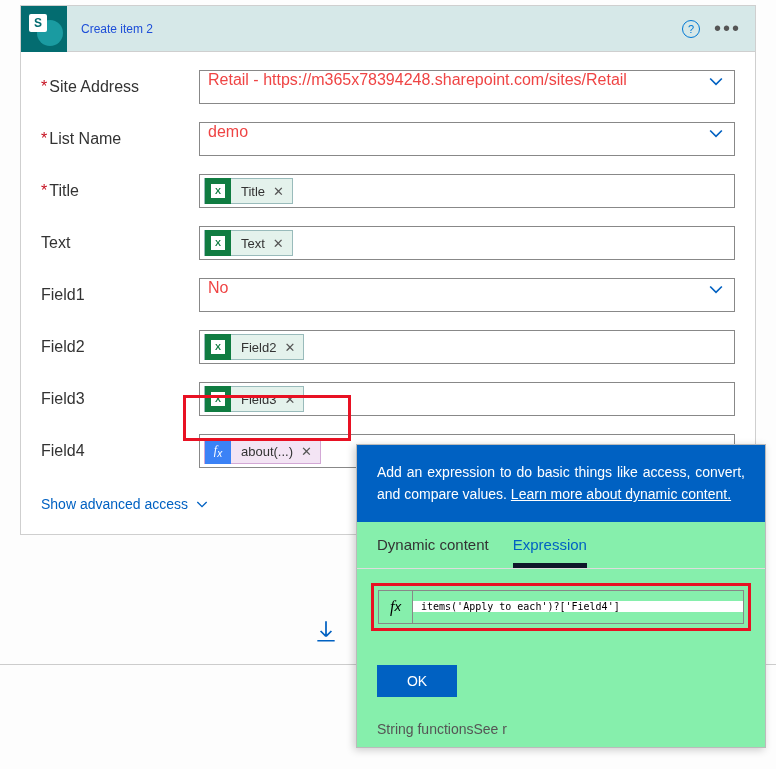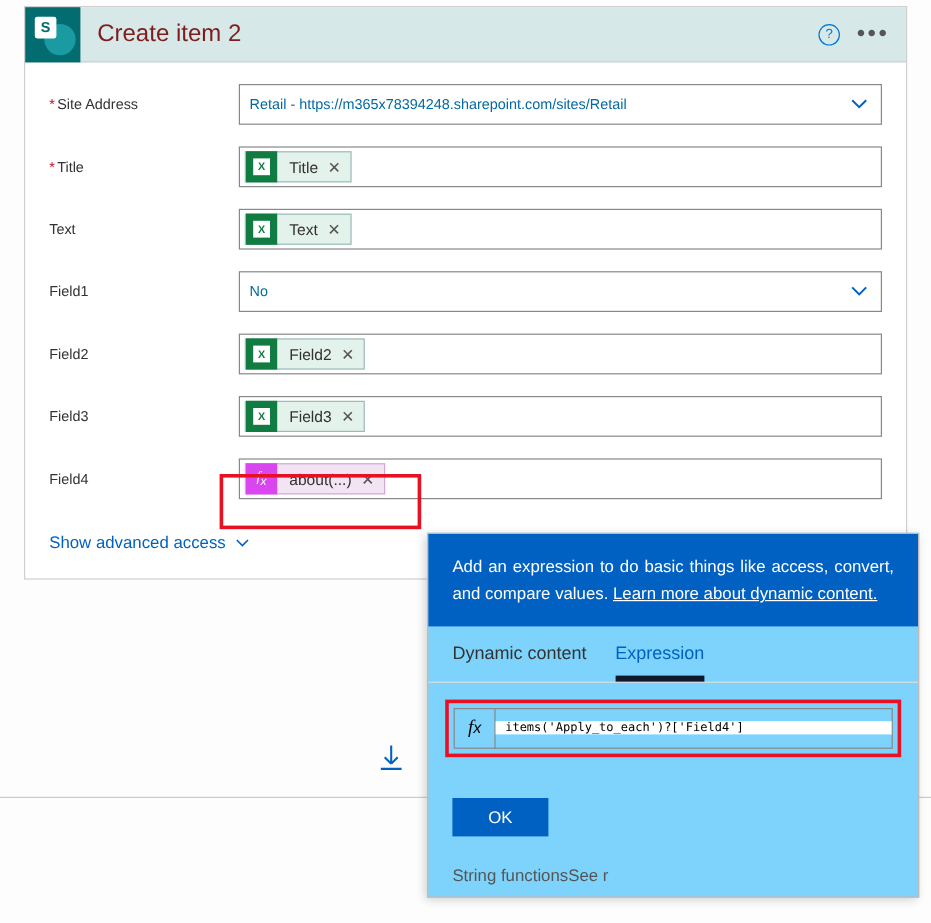--- a/index.html
+++ b/index.html
@@ -3,55 +3,55 @@
 <meta charset="utf-8">
 <style>
   * { box-sizing: border-box; font-family: "Segoe UI", Arial, sans-serif; }
   body { margin: 0; background: #fdfdfd; width: 776px; height: 769px; overflow: hidden; position: relative; }
 
   .card { position: absolute; left: 20px; top: 5px; width: 736px; border: 1px solid #cfcfcf; background: #fff; }
   .card-header { display: flex; align-items: center; height: 46px; background: #d6e8e8; border-bottom: 1px solid #cfcfcf; }
   .app-block { width: 46px; height: 46px; background: #036c70; display: flex; align-items: center; justify-content: center; color: #fff; font-weight: 600; font-size: 18px; position: relative; }
   .app-block .s-badge { position: absolute; left: 8px; top: 8px; width: 18px; height: 18px; background: #fff; color: #036c70; font-size: 12px; font-weight: 700; display:flex; align-items:center; justify-content:center; border-radius:2px;}
   .app-block .sp-shape { width: 26px; height: 26px; border-radius: 50%; background: #1a9ba1; position:absolute; right:4px; bottom:6px; }
-  .card-title { flex: 1; padding-left: 14px; font-size: 20px; color: #7f1d1d; }
+  .card-title { flex: 1; padding-left: 14px; font-size: 12px; color: #1d4ed8; }
   .hdr-right { margin-left: auto; display: flex; align-items: center; gap: 14px; padding-right: 14px; color: #0078d4; }
   .help-icon { width: 18px; height: 18px; border: 1.5px solid #0078d4; border-radius: 50%; display:flex; align-items:center; justify-content:center; font-size:11px; color:#0078d4; cursor:pointer;}
   .dots { font-size: 20px; color:#555; letter-spacing: 2px; cursor:pointer; }
 
   .form-body { padding: 18px 20px 22px 20px; }
   .row { display: flex; align-items: center; margin-bottom: 18px; }
-  .label { width: 158px; font-size: 12px; color: #333; }
+  .label { width: 158px; font-size: 16px; color: #333; }
   .req::before { content: "*"; color: #c50f1f; margin-right: 2px; }
-  .field { flex: 1; height: 34px; border: 1px solid #888; display: flex; align-items: center; padding: 0 8px; font-size: 12px; color: #0369a1; background:#fff; position:relative;}
+  .field { flex: 1; height: 34px; border: 1px solid #888; display: flex; align-items: flex-start; padding: 0 8px; font-size: 16px; color: #ef4444; background:#fff; position:relative;}
   .field .chev { margin-left: auto; color: #0061c2; }
   .chev svg { width: 20px; height: 20px; }
 
   .token-field { flex:1; height:34px; border:1px solid #888; display:flex; align-items:center; padding: 2px 4px; gap:6px; background:#fff;}
   .token { display:flex; align-items:center; height:26px; border:1px solid #9bb; background:#e4f2ec; font-size:13px; color:#333; padding-right:4px;}
   .token .tok-icon { width:26px; height:26px; background:#107c41; display:flex; align-items:center; justify-content:center; margin-right:6px;}
   .token .tok-icon .xl { width:14px; height:14px; background:#fff; display:flex; align-items:center; justify-content:center; color:#107c41; font-size:9px; font-weight:700;}
   .token .tx { padding: 0 4px;}
   .token .x { padding: 0 4px; color:#555; cursor:pointer;}
 
   .token-fx { background:#f3e4f4; border-color:#d3a8d6;}
-  .token-fx .tok-icon { background:#d946ef;}
+  .token-fx .tok-icon { background:#3b82f6;}
   .token-fx .tok-icon .fx { color:#fff; font-style:italic; font-family: Georgia, serif; font-size:12px;}
 
   .adv { display:flex; align-items:center; gap:6px; color:#0061c2; font-size:14px; margin-top:28px; cursor:pointer;}
 
   .highlight-box { position:absolute; left:183px; top:395px; width:168px; height:46px; border:3px solid #e81123; pointer-events:none;}
 
   .insert-btn { position:absolute; left:313px; top:618px; color:#0061c2; cursor:pointer;}
   .insert-btn svg{ width:26px; height:26px;}
 
   .hr-line { position:absolute; left:0; top:664px; width:776px; height:1px; background:#ccc;}
 
   
-  .popup { position:absolute; left:356px; top:444px; width:410px; background:#7dd3fc; border:1px solid #bbb; box-shadow: -2px 2px 8px rgba(0,0,0,.2);}
+  .popup { position:absolute; left:356px; top:444px; width:410px; background:#86efac; border:1px solid #bbb; box-shadow: -2px 2px 8px rgba(0,0,0,.2);}
   .popup-hdr { background:#0061c2; color:#fff; padding:16px 20px; font-size:14px; line-height:1.6; text-align:justify;}
   .popup-hdr a { color:#fff; text-decoration:underline;}
   .tabs { display:flex; gap:24px; padding: 14px 16px 0 20px; font-size:15px; border-bottom:1px solid #ddd;}
   .tab { padding-bottom:10px; color:#333; cursor:pointer;}
   .tab.active { color:#0061c2; border-bottom:5px solid #0f172a; font-weight:400;}
   .expr-wrap { margin:14px 14px; border:3px solid #e81123; padding:4px;}
   .expr-inner { display:flex; align-items:center; height:34px; border:1px solid #888;}
   .expr-inner .fx-badge { width:34px; height:34px; display:flex; align-items:center; justify-content:center; font-style:italic; font-family:Georgia,serif; font-size:16px; border-right:1px solid #888;}
   .expr-inner input { flex:1; border:none; outline:none; font-family: Consolas, monospace; font-size:10px; padding:0 8px;}
   .ok-btn { margin: 20px 20px 14px 20px; width:80px; height:32px; background:#0061c2; color:#fff; border:none; font-size:14px; cursor:pointer;}
@@ -78,20 +78,29 @@
     <div class="row">
       <div class="label req">Site Address</div>
       <div class="field">
         <span>Retail - https://m365x78394248.sharepoint.com/sites/Retail</span>
         <span class="chev"><svg viewBox="0 0 24 24">
               <path fill="none" stroke="#0061c2" stroke-width="2" d="M5 9l7 7 7-7"></path>
             </svg></span>
       </div>
     </div>
 
+    <div class="row">
+      <div class="label req">List Name</div>
+      <div class="field">
+        <span>demo</span>
+        <span class="chev"><svg viewBox="0 0 24 24">
+              <path fill="none" stroke="#0061c2" stroke-width="2" d="M5 9l7 7 7-7"></path>
+            </svg></span>
+      </div>
+    </div>
 
     <div class="row">
       <div class="label req">Title</div>
       <div class="token-field">
         <div class="token">
           <span class="tok-icon">
               <span class="xl">X</span>
             </span>
           <span class="tx">Title</span>
           <span class="x">✕</span>

